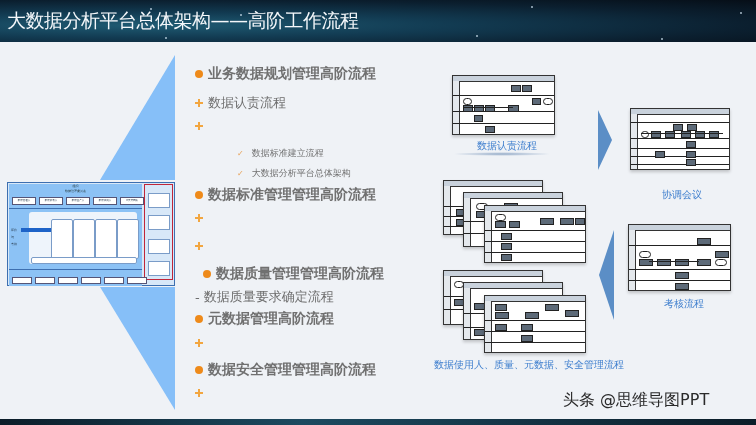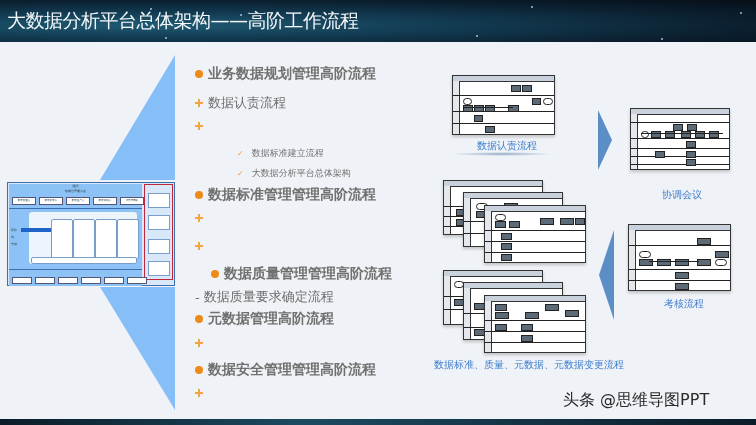--- a/index.html
+++ b/index.html
@@ -166,21 +166,21 @@
   <div class="li h1" style="top:186px;left:0">
       <span class="dot"></span>
       <span>数据标准管理管理高阶流程</span>
     </div>
   <div class="li h2" style="top:214px;left:0">
       <span class="diamond"></span>
     </div>
   <div class="li h2" style="top:242px;left:0">
       <span class="diamond"></span>
     </div>
-  <div class="li h1" style="top:265px;left:16px">
+  <div class="li h1" style="top:265px;left:8px">
       <span class="dot"></span>
       <span>数据质量管理管理高阶流程</span>
     </div>
   <div class="li h2" style="top:288px;left:0">
       <span class="dash">-</span>
       <span>数据质量要求确定流程</span>
     </div>
   <div class="li h1" style="top:310px;left:0">
       <span class="dot"></span>
       <span>元数据管理高阶流程</span>
@@ -322,21 +322,21 @@
     <div class="lane" style="top:46px"></div>
   <div class="node" style="left:10px;top:8px;width:10px"></div>
     <div class="node" style="left:10px;top:16px;width:12px"></div>
   <div class="node" style="left:40px;top:16px;width:12px"></div>
     <div class="node" style="left:60px;top:8px;width:12px"></div>
   <div class="node" style="left:80px;top:14px;width:12px"></div>
     <div class="node" style="left:10px;top:28px;width:10px"></div>
   <div class="node" style="left:36px;top:28px;width:10px"></div>
     <div class="node" style="left:36px;top:39px;width:10px"></div>
 </div>
-<div class="caption" style="left:434px;top:358px">数据标准、质量、元数据、元数据变更流程</div>
+<div class="caption" style="left:434px;top:358px">数据使用人、质量、元数据、安全管理流程</div>
 
 <svg class="arrow" style="left:596px;top:110px" width="20" height="60" viewBox="0 0 20 60">
   <polygon points="2,0 16,30 2,60" fill="#5b8ec6"></polygon>
 </svg>
 <svg class="arrow" style="left:596px;top:230px" width="20" height="90" viewBox="0 0 20 90">
   <polygon points="18,0 18,90 3,45" fill="#5b8ec6"></polygon>
 </svg>
 
 <div class="watermark">头条 @思维导图PPT</div>
 

